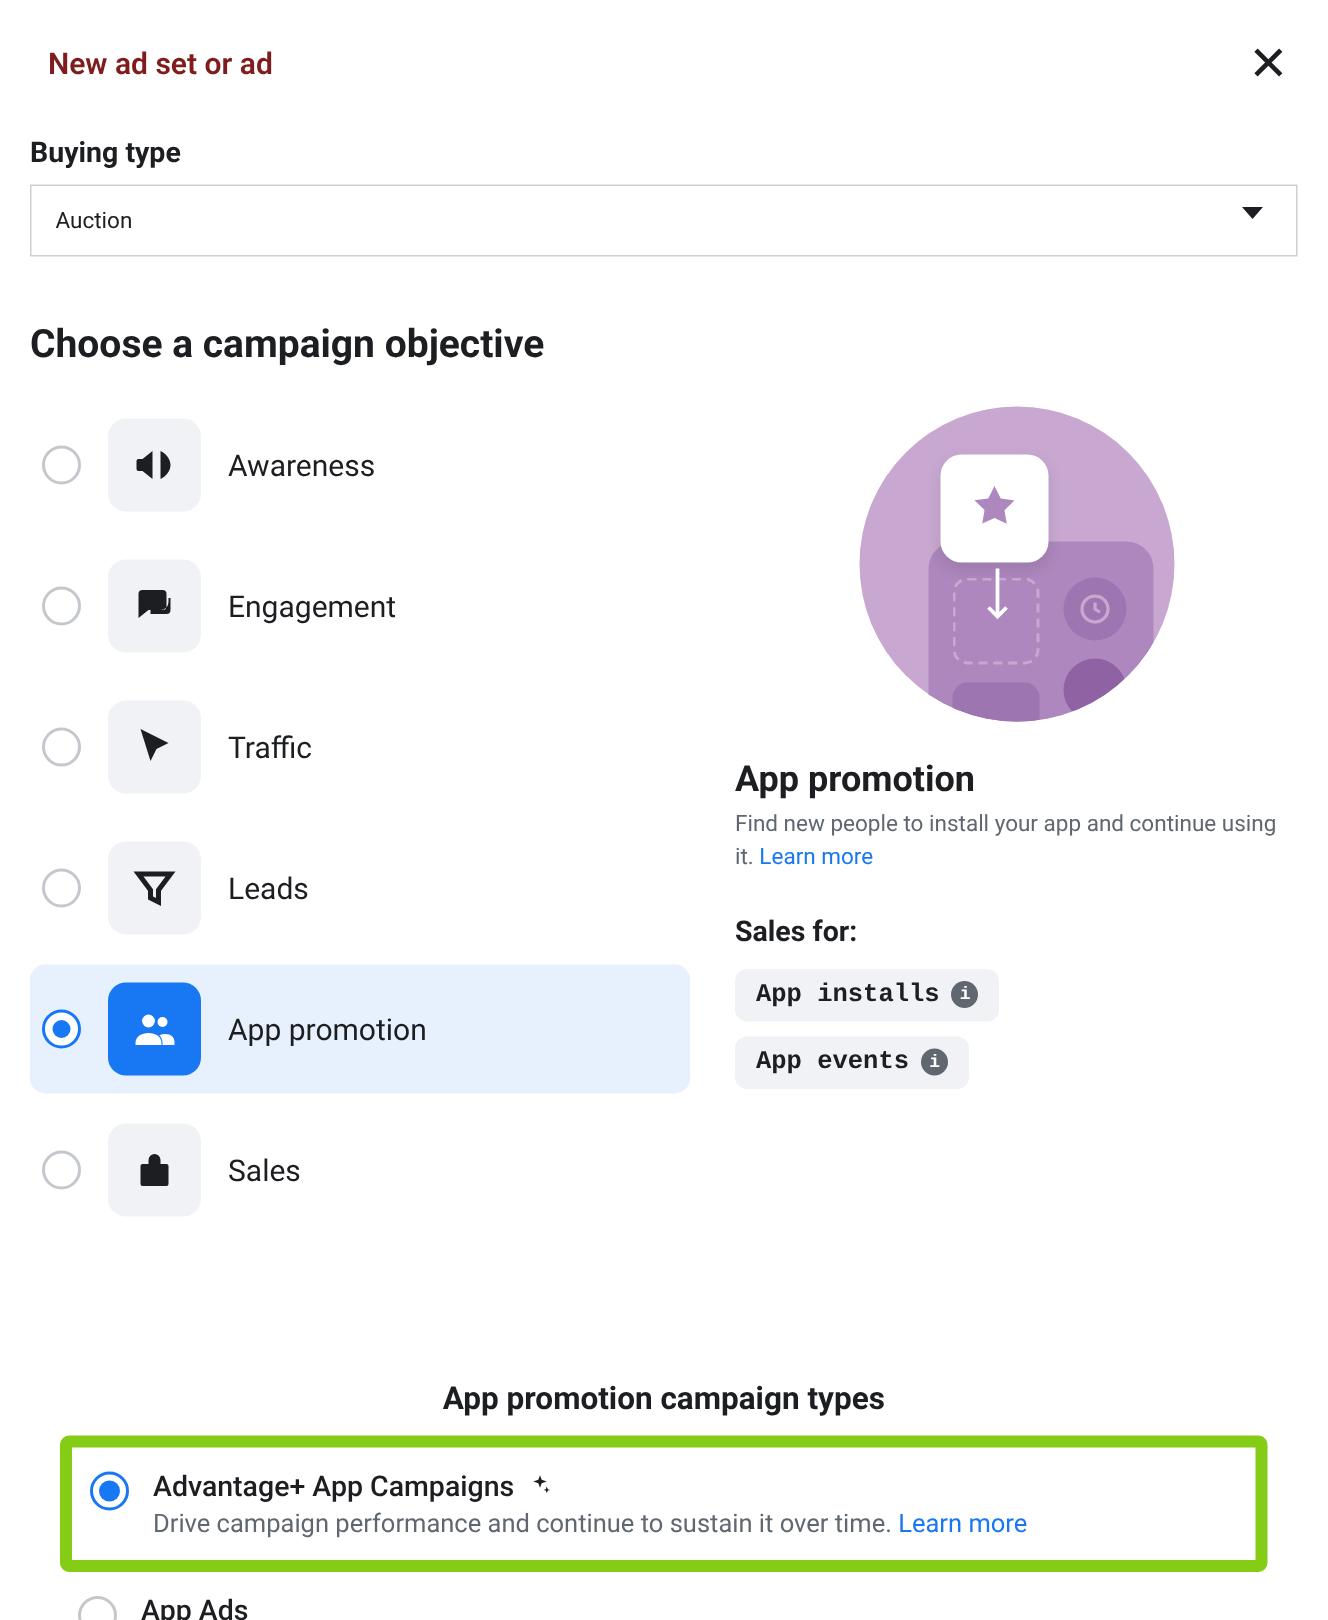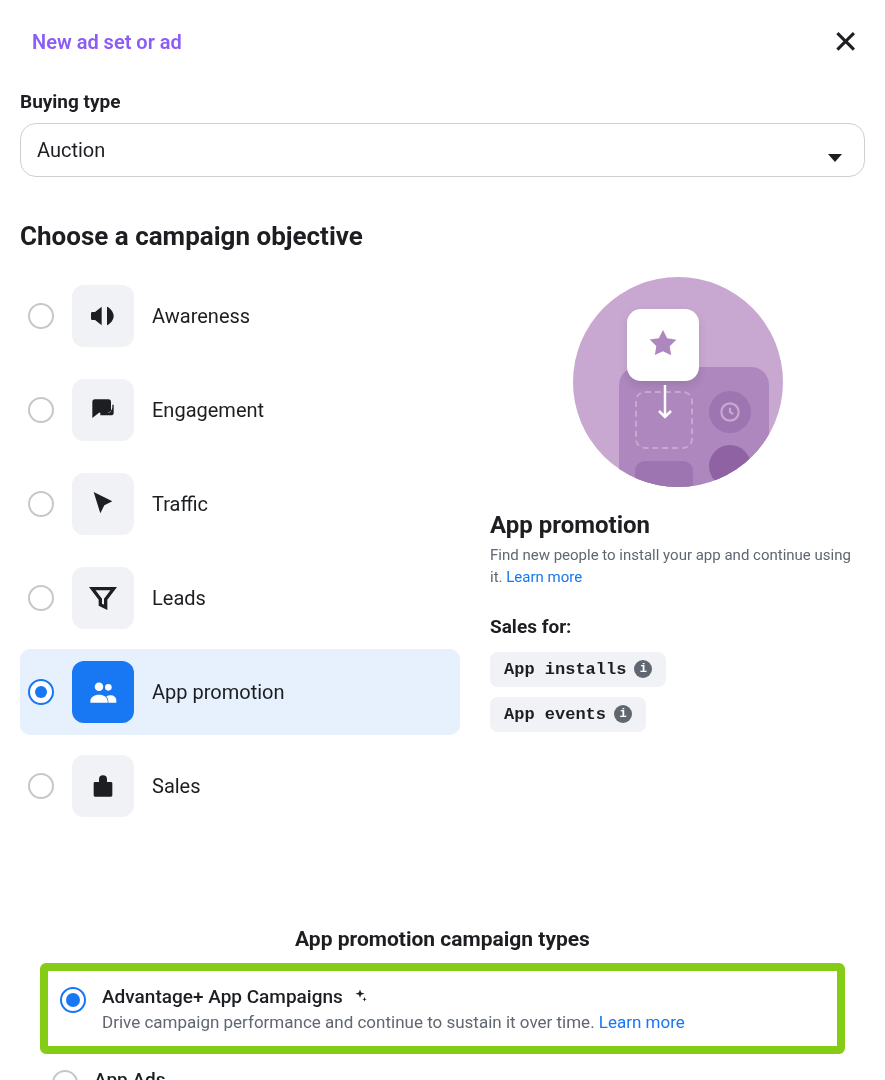--- a/index.html
+++ b/index.html
@@ -14,21 +14,21 @@
     display: flex;
     align-items: center;
     padding: 18px 16px 6px 10px;
   }
   .tab {
     font-size: 20px;
     font-weight: 600;
     padding: 12px 22px;
     border-radius: 10px;
     cursor: pointer;
-    color: #8b5cf6;
+    color: #7f1d1d;
   }
   .tab.active {
     color: #1877f2;
     background: #e7f0fd;
   }
   .close-x {
     margin-left: auto;
     font-size: 32px;
     font-weight: 400;
     cursor: pointer;
@@ -39,25 +39,25 @@
     padding: 8px 20px 0 20px;
   }
   .field-label {
     font-size: 19px;
     font-weight: 700;
     margin-top: 10px;
     margin-bottom: 10px;
   }
   .select-box {
     border: 1px solid #ccd0d5;
-    border-radius: 16px;
+    border-radius: 0;
     padding: 14px 16px;
-    font-size: 20px;
-    display: flex;
-    align-items: flex-end;
+    font-size: 15px;
+    display: flex;
+    align-items: flex-start;
     justify-content: space-between;
     cursor: pointer;
   }
   .caret-down {
     width: 0; height: 0;
     border-left: 7px solid transparent;
     border-right: 7px solid transparent;
     border-top: 8px solid #1c1e21;
     margin-right: 6px;
   }

